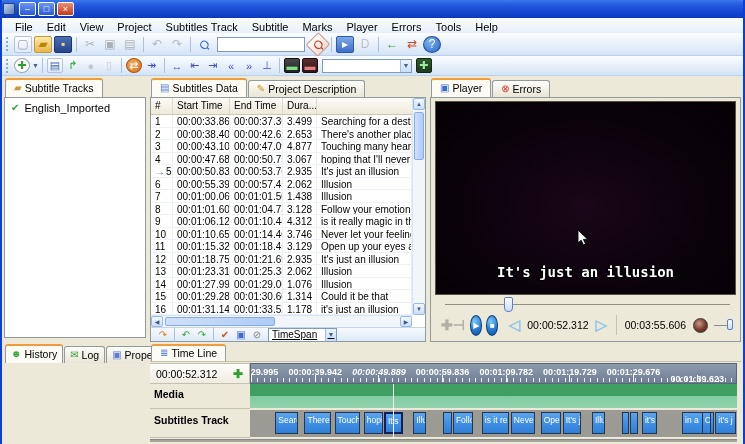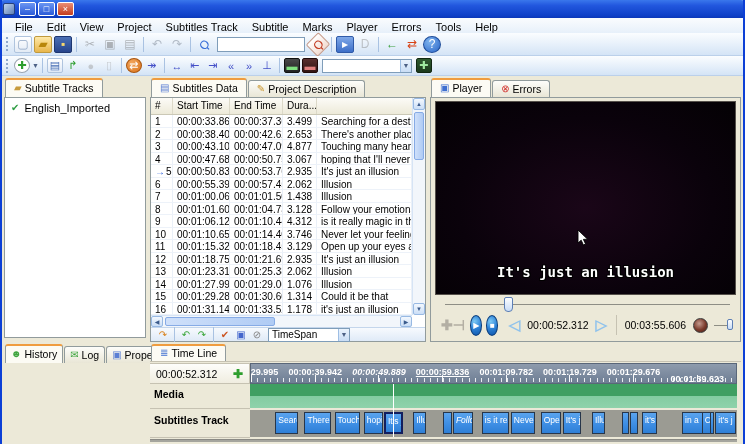--- a/index.html
+++ b/index.html
@@ -397,21 +397,21 @@
       </div>
       <div class="grid-footer">
           <span class="ico" style="color: rgb(217, 131, 31);">↷</span>
           <span class="sep"></span>
           <span class="ico" style="color: rgb(58, 166, 58);">↶</span>
           <span class="ico" style="color: rgb(58, 166, 58);">↷</span>
           <span class="sep"></span>
           <span class="ico" style="color: rgb(204, 85, 34);">✔</span>
           <span class="ico" style="color: rgb(68, 102, 204);">▣</span>
           <span class="ico" style="color: rgb(136, 136, 136);">⊘</span>
-          <span class="tb-combo" style="width: 82px;">
+          <span class="tb-combo" style="width: 69px; text-decoration: underline;">
             <span>TimeSpan</span>
             <span class="caret">▼</span>
           </span>
         </div>
     </div>
   </div>
 
   <div class="panel" id="player-panel">
     <div class="tabstrip">
       <span class="tab active">
@@ -486,38 +486,38 @@
       <div class="tl-timecell">
         <span>00:00:52.312</span>
         <span class="tl-add">✚</span>
       </div>
       <div class="tl-ruler" id="tl-ruler">
         <span class="rticks"></span>
         <span class="rticks-major"></span>
       <span class="rlabel" style="left: 0.608px;">00:00:29.995</span>
           <span class="rlabel" style="left: 64.2688px;">00:00:39.942</span>
           <span class="rlabel" style="left: 127.93px; font-style: italic;">00:00:49.889</span>
-          <span class="rlabel" style="left: 191.59px; text-decoration: underline;">00:00:59.836</span>
+          <span class="rlabel" style="left: 191.59px;">00:00:59.836</span>
           <span class="rlabel" style="left: 255.245px;">00:01:09.782</span>
           <span class="rlabel" style="left: 318.906px;">00:01:19.729</span>
           <span class="rlabel" style="left: 382.566px;">00:01:29.676</span>
           <span class="rlabel" style="left: 446.227px; margin-top: 7px;">00:01:39.623</span>
         </div>
       <div class="tl-rowlabel media-label-row">Media</div>
       <div class="tl-media"></div>
       <div class="tl-rowlabel subs-label-row">Subtitles Track</div>
       <div class="tl-subs" id="tl-subs">
           <div class="blk" style="left: 25.3504px; width: 22.3936px;">Searc</div>
           <div class="blk" style="left: 54.4512px; width: 26.9568px;">There's</div>
           <div class="blk" style="left: 84.5248px; width: 25.5424px;">Touchi</div>
           <div class="blk" style="left: 113.85px; width: 19.6288px;">hopin</div>
           <div class="blk sel" style="left: 133.958px; width: 18.784px;">It's j</div>
           <div class="blk" style="left: 163.142px; width: 13.1968px;">Illu</div>
           <div class="blk" style="left: 193.05px; width: 9.2032px;"></div>
-          <div class="blk" style="left: 202.925px; width: 20.0192px; font-style: italic;">Follo</div>
+          <div class="blk" style="left: 202.925px; width: 20.0192px;">Follo</div>
           <div class="blk" style="left: 231.859px; width: 27.5968px;">is it real</div>
           <div class="blk" style="left: 260.832px; width: 23.9744px;">Never l</div>
           <div class="blk" style="left: 290.733px; width: 20.0256px;">Open</div>
           <div class="blk" style="left: 312.698px; width: 18.784px;">It's j</div>
           <div class="blk" style="left: 341.882px; width: 13.1968px;">Illu</div>
           <div class="blk" style="left: 371.789px; width: 6.8864px;"></div>
           <div class="blk" style="left: 380.07px; width: 8.4096px;"></div>
           <div class="blk" style="left: 391.987px; width: 15.2064px;">it's j</div>
           <div class="blk" style="left: 432px; width: 32px;">in a</div>
           <div class="blk" style="left: 451.84px; width: 8.96px;">C</div>

